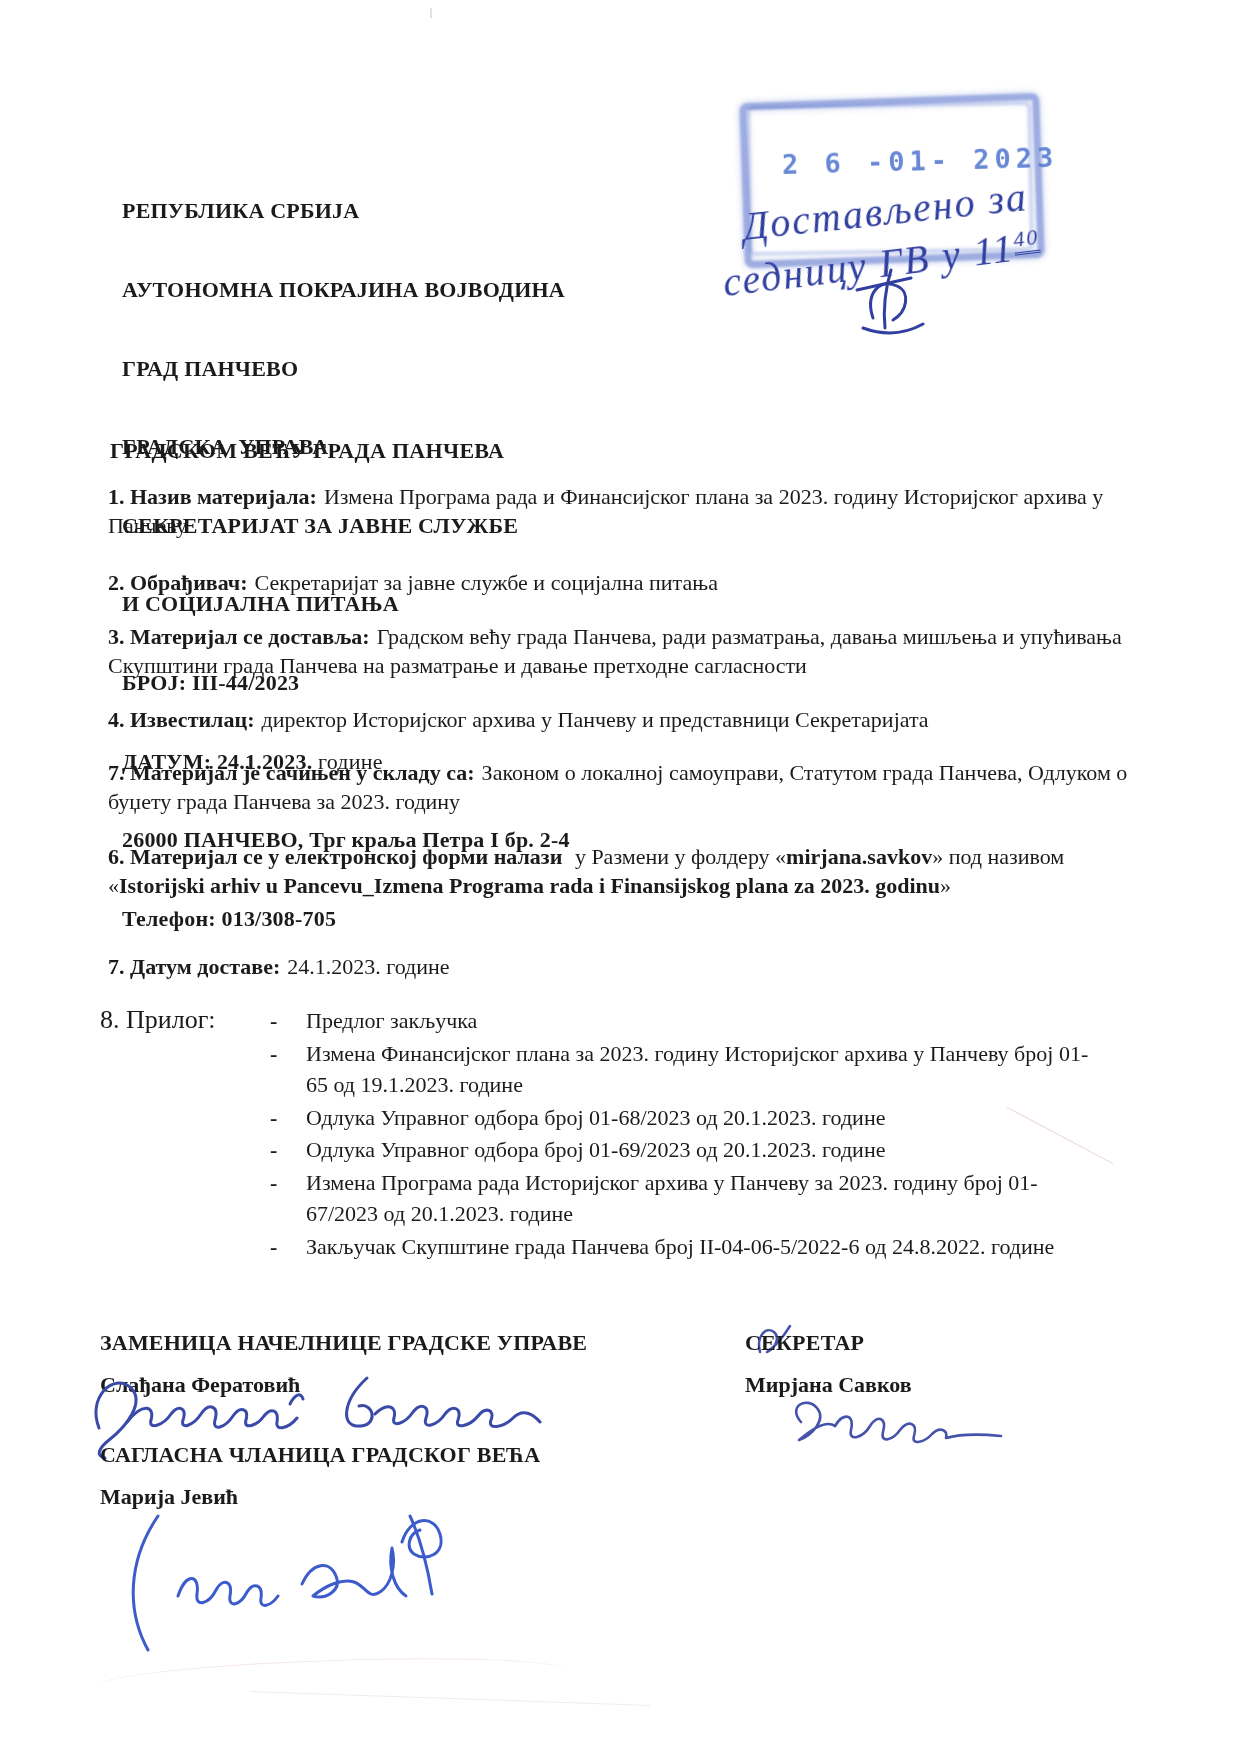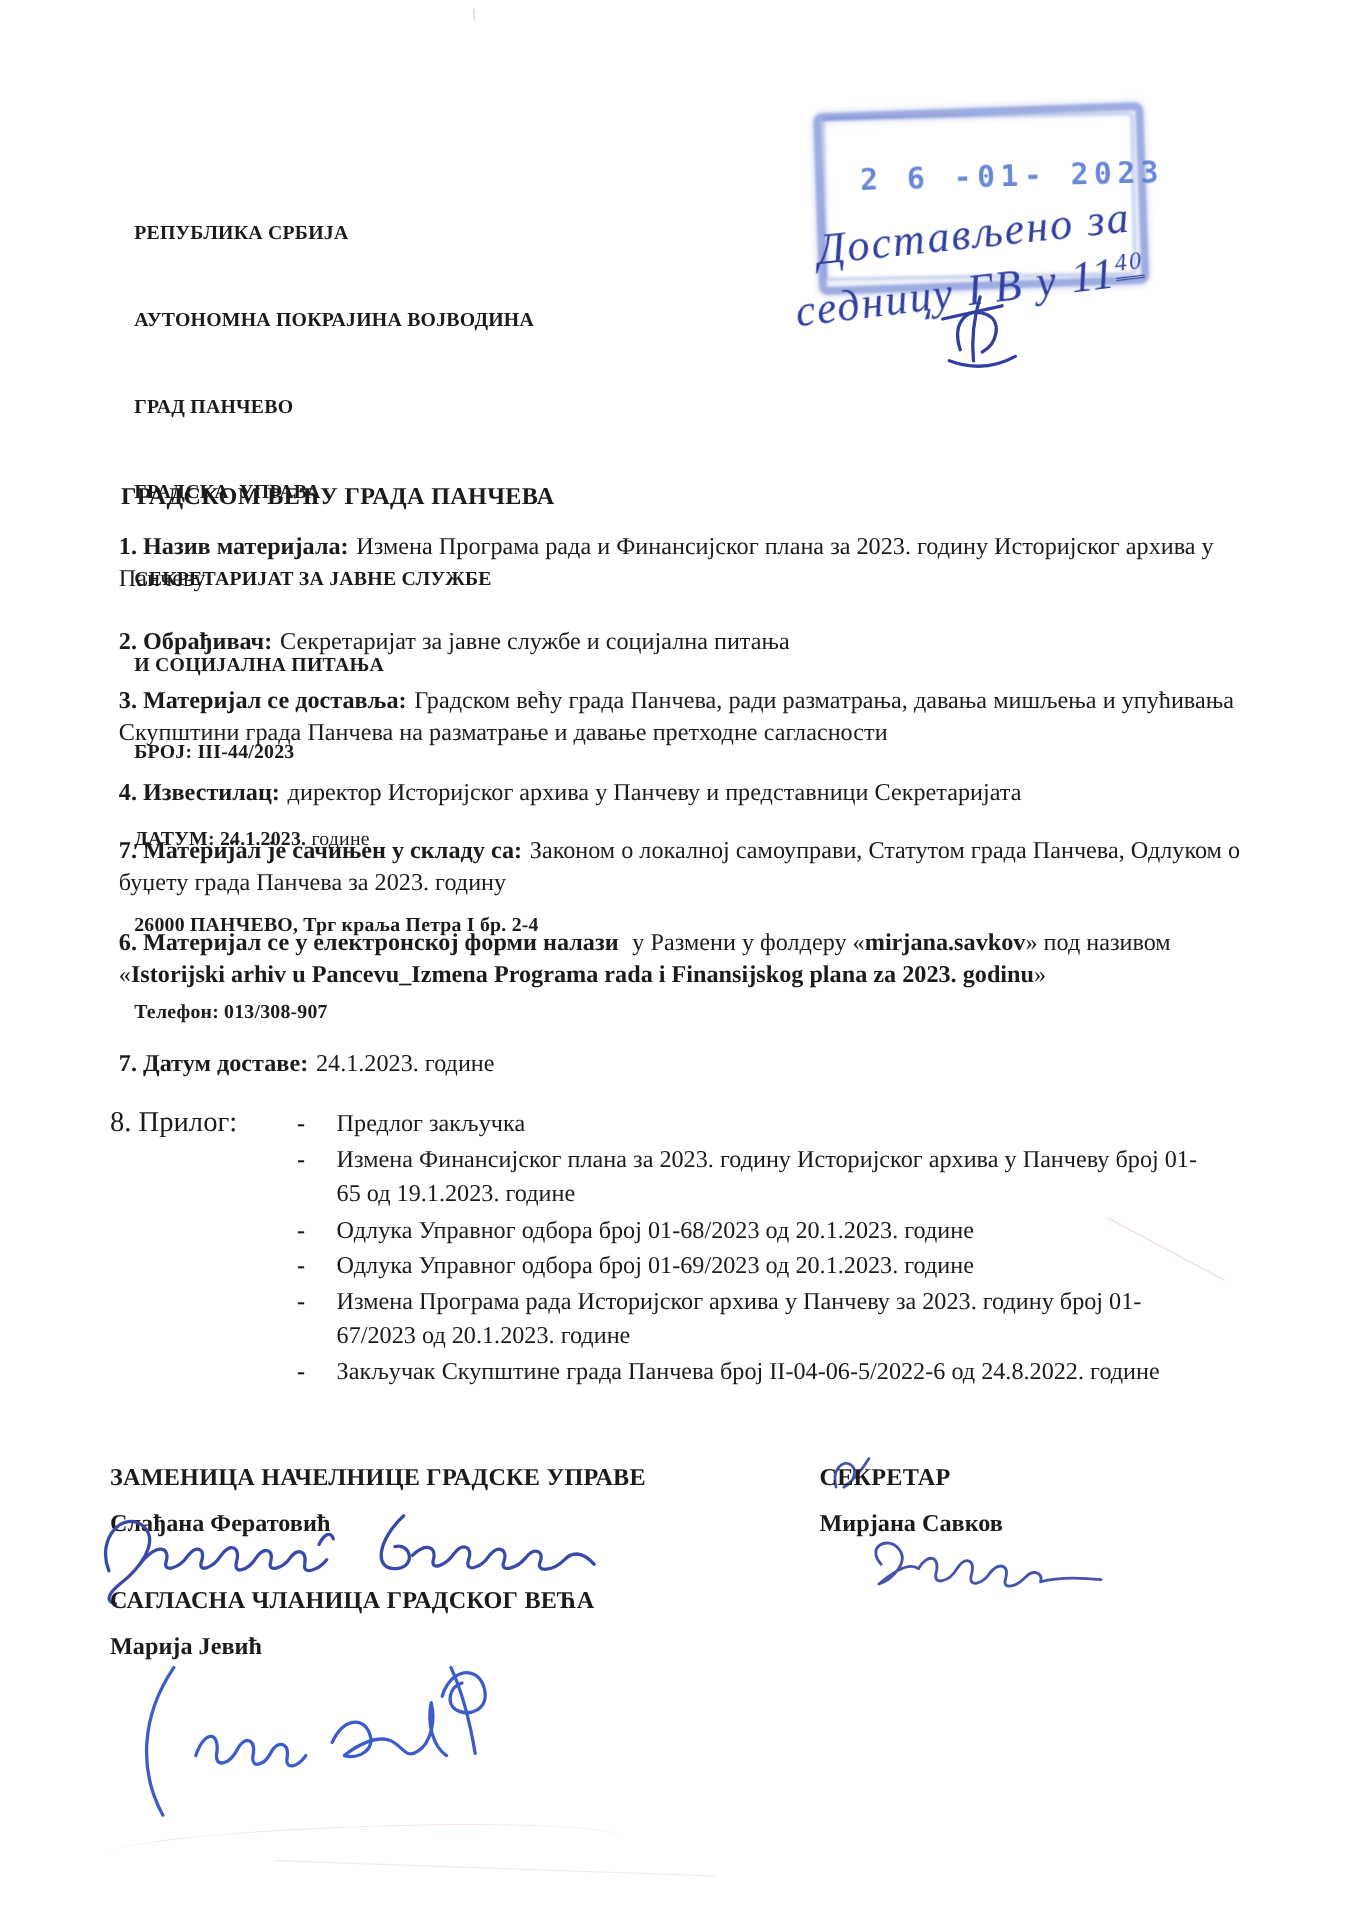--- a/index.html
+++ b/index.html
@@ -4,21 +4,21 @@
 <style>
   html,body{margin:0;padding:0;background:#e8e8e8;}
   .page{
     position:relative; width:1240px; height:1752px; margin:0 auto;
     background:#ffffff; overflow:hidden;
     font-family:"Liberation Serif", serif; color:#1b1b1b;
   }
   
   .header-block{
     position:absolute; left:122px; top:146px;
-    font-size:18px; line-height:26.2px; font-weight:bold;
+    font-size:22px; line-height:26.2px; font-weight:bold;
     letter-spacing:.2px; white-space:pre;
   }
   .hdr-line{white-space:pre;}
   .hdr-normal{font-weight:normal;}
   
   .stamp{position:absolute; left:742px; top:98px; width:300px; height:165px;}
   .stamp-frame{
     position:absolute; inset:0;
     border:7px solid rgba(62,92,196,.50);
     border-radius:8px;
@@ -100,21 +100,21 @@
   <div class="header-block">
     <div class="hdr-line">РЕПУБЛИКА СРБИЈА</div>
     <div class="hdr-line">АУТОНОМНА ПОКРАЈИНА ВОЈВОДИНА</div>
     <div class="hdr-line">ГРАД ПАНЧЕВО</div>
     <div class="hdr-line">ГРАДСКА  УПРАВА</div>
     <div class="hdr-line">СЕКРЕТАРИЈАТ ЗА ЈАВНЕ СЛУЖБЕ</div>
     <div class="hdr-line">И СОЦИЈАЛНА ПИТАЊА</div>
     <div class="hdr-line">БРОЈ: III-44/2023</div>
     <div class="hdr-line"><span>ДАТУМ: 24.1.2023.</span><span class="hdr-normal"> године</span></div>
     <div class="hdr-line">26000 ПАНЧЕВО, Трг краља Петра I бр. 2-4</div>
-    <div class="hdr-line">Телефон: 013/308-907</div>
+    <div class="hdr-line">Телефон: 013/308-705</div>
   </div>
 
   <div class="stamp">
     <div class="stamp-frame"></div>
     <div class="stamp-frame2"></div>
     <div class="stamp-date">2 6 -01- 2023</div>
   </div>
   <div class="hw hw1">Достављено за</div>
   <div class="hw hw2"><span>седницу ГВ у 11</span><sup>40</sup></div>
   <svg class="sig-svg" style="left:845px; top:260px;" width="110" height="80" viewBox="0 0 110 80">

